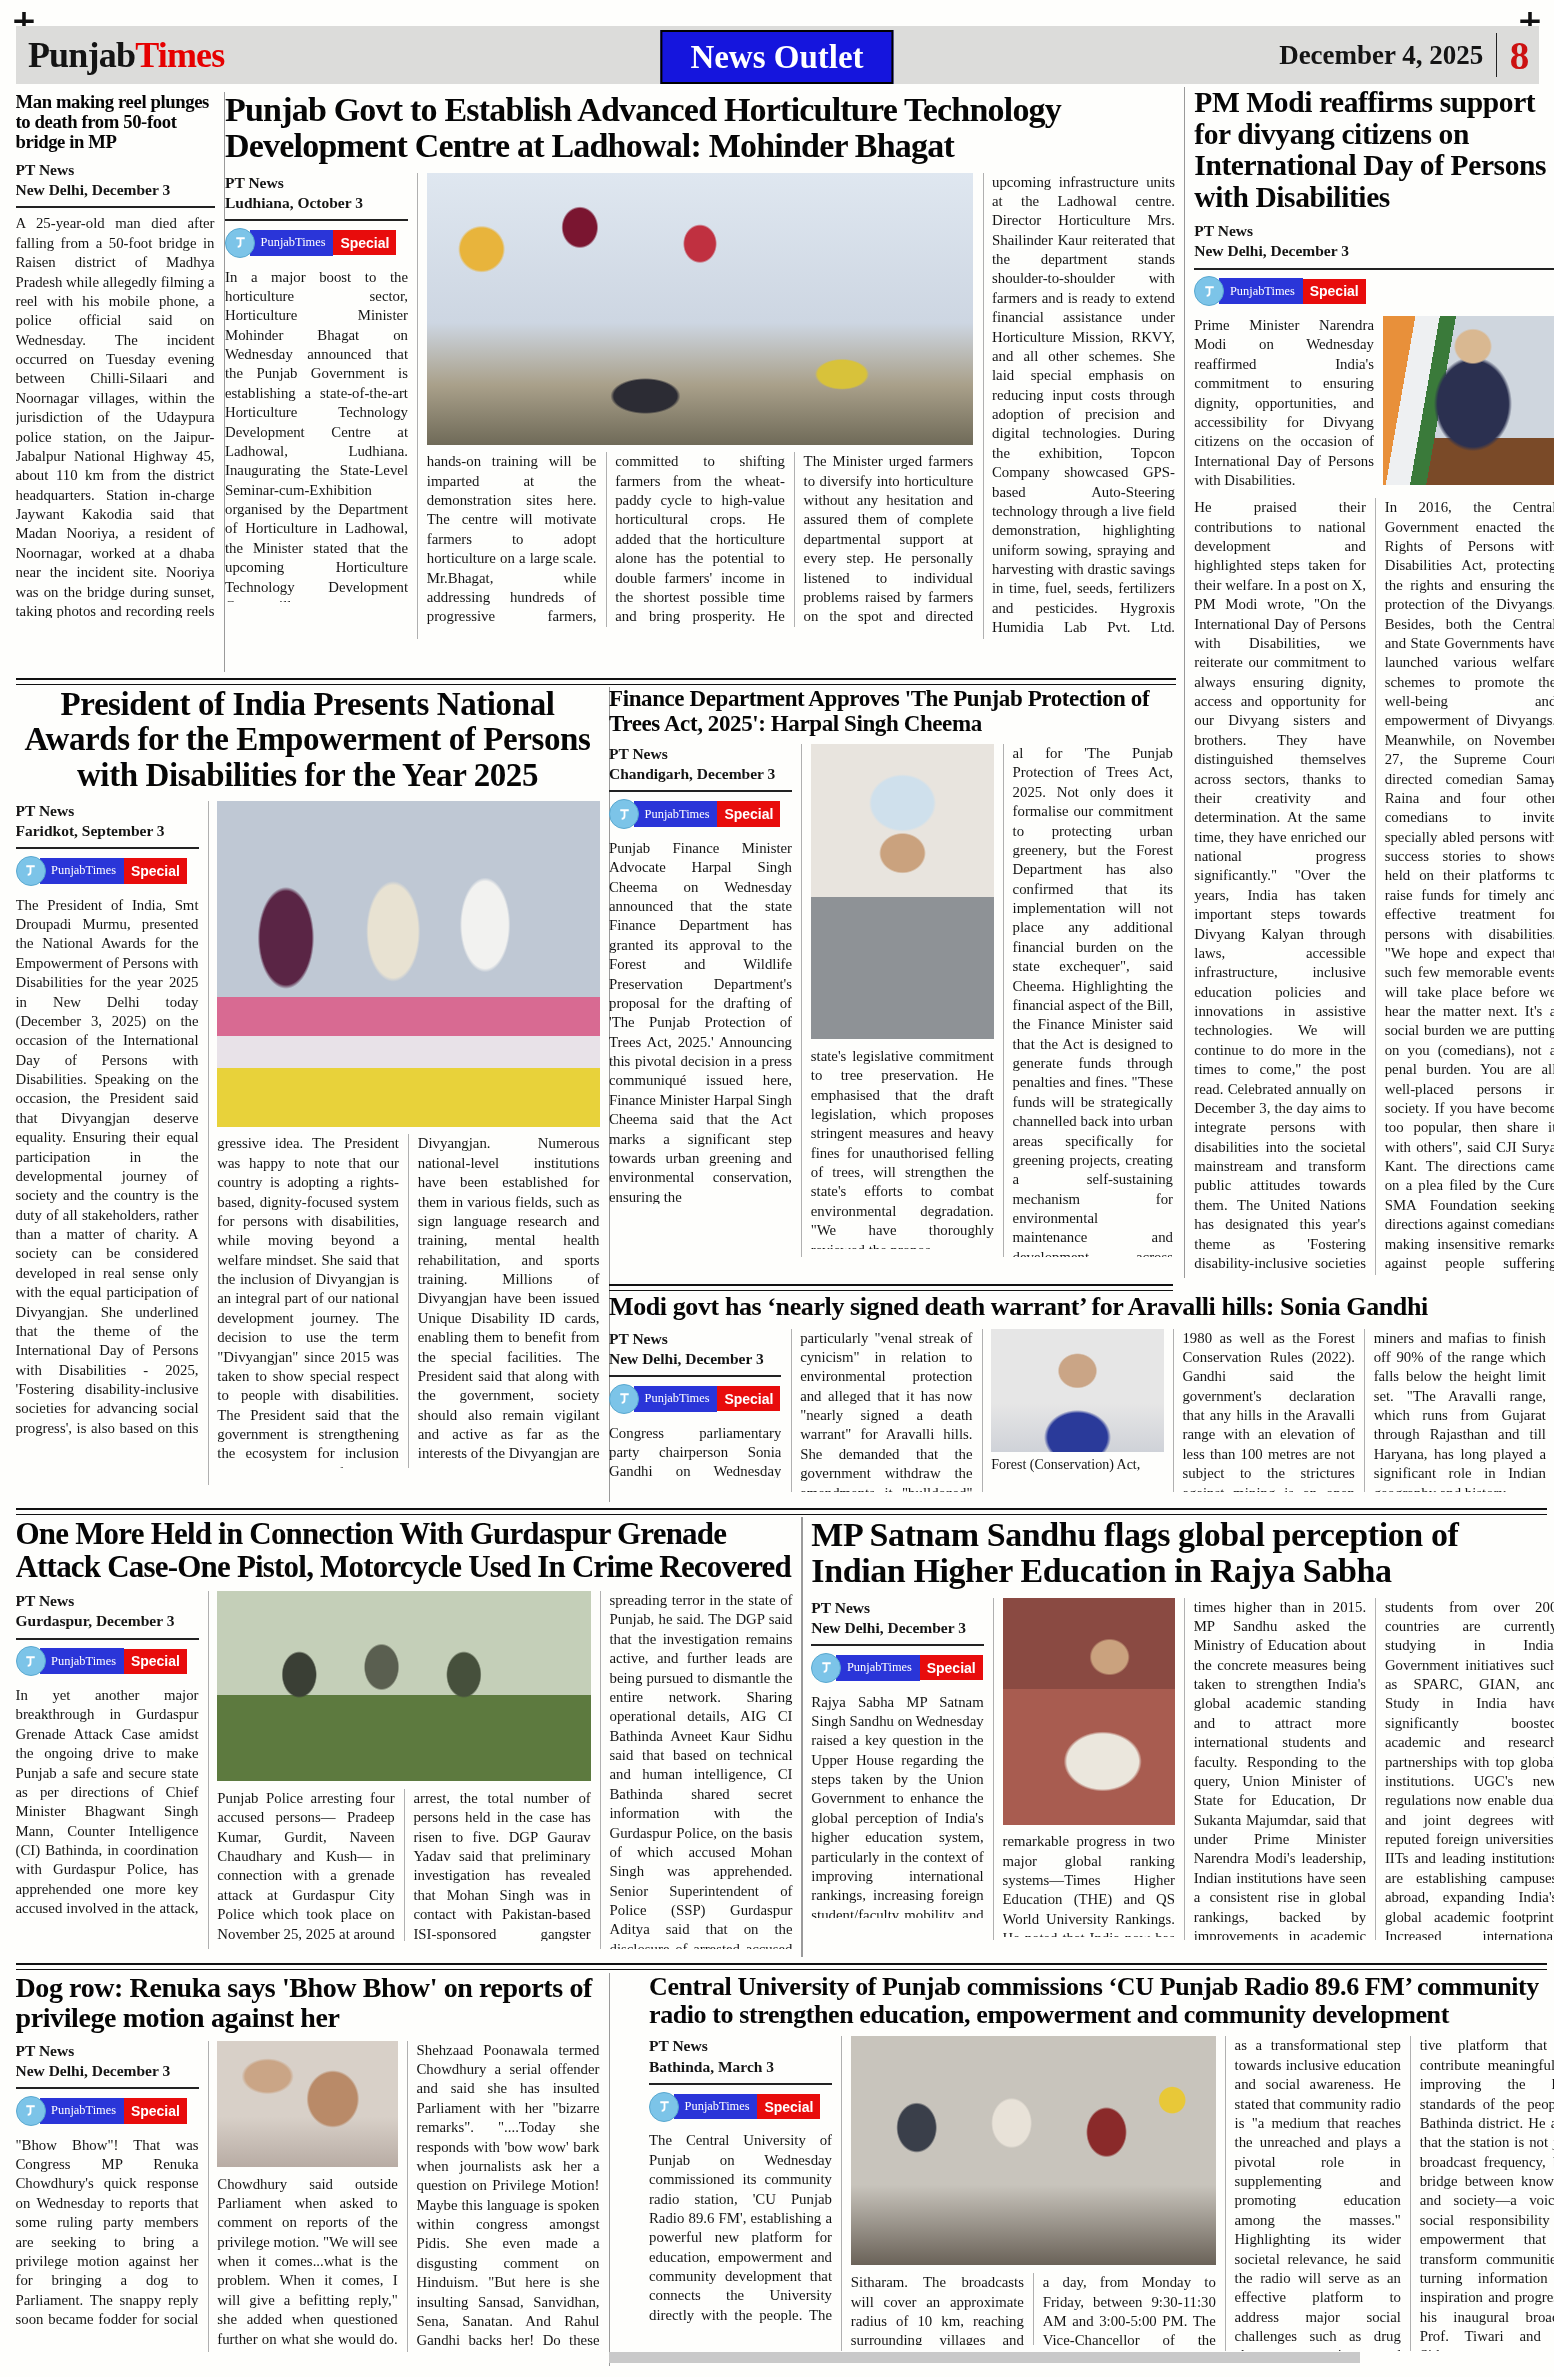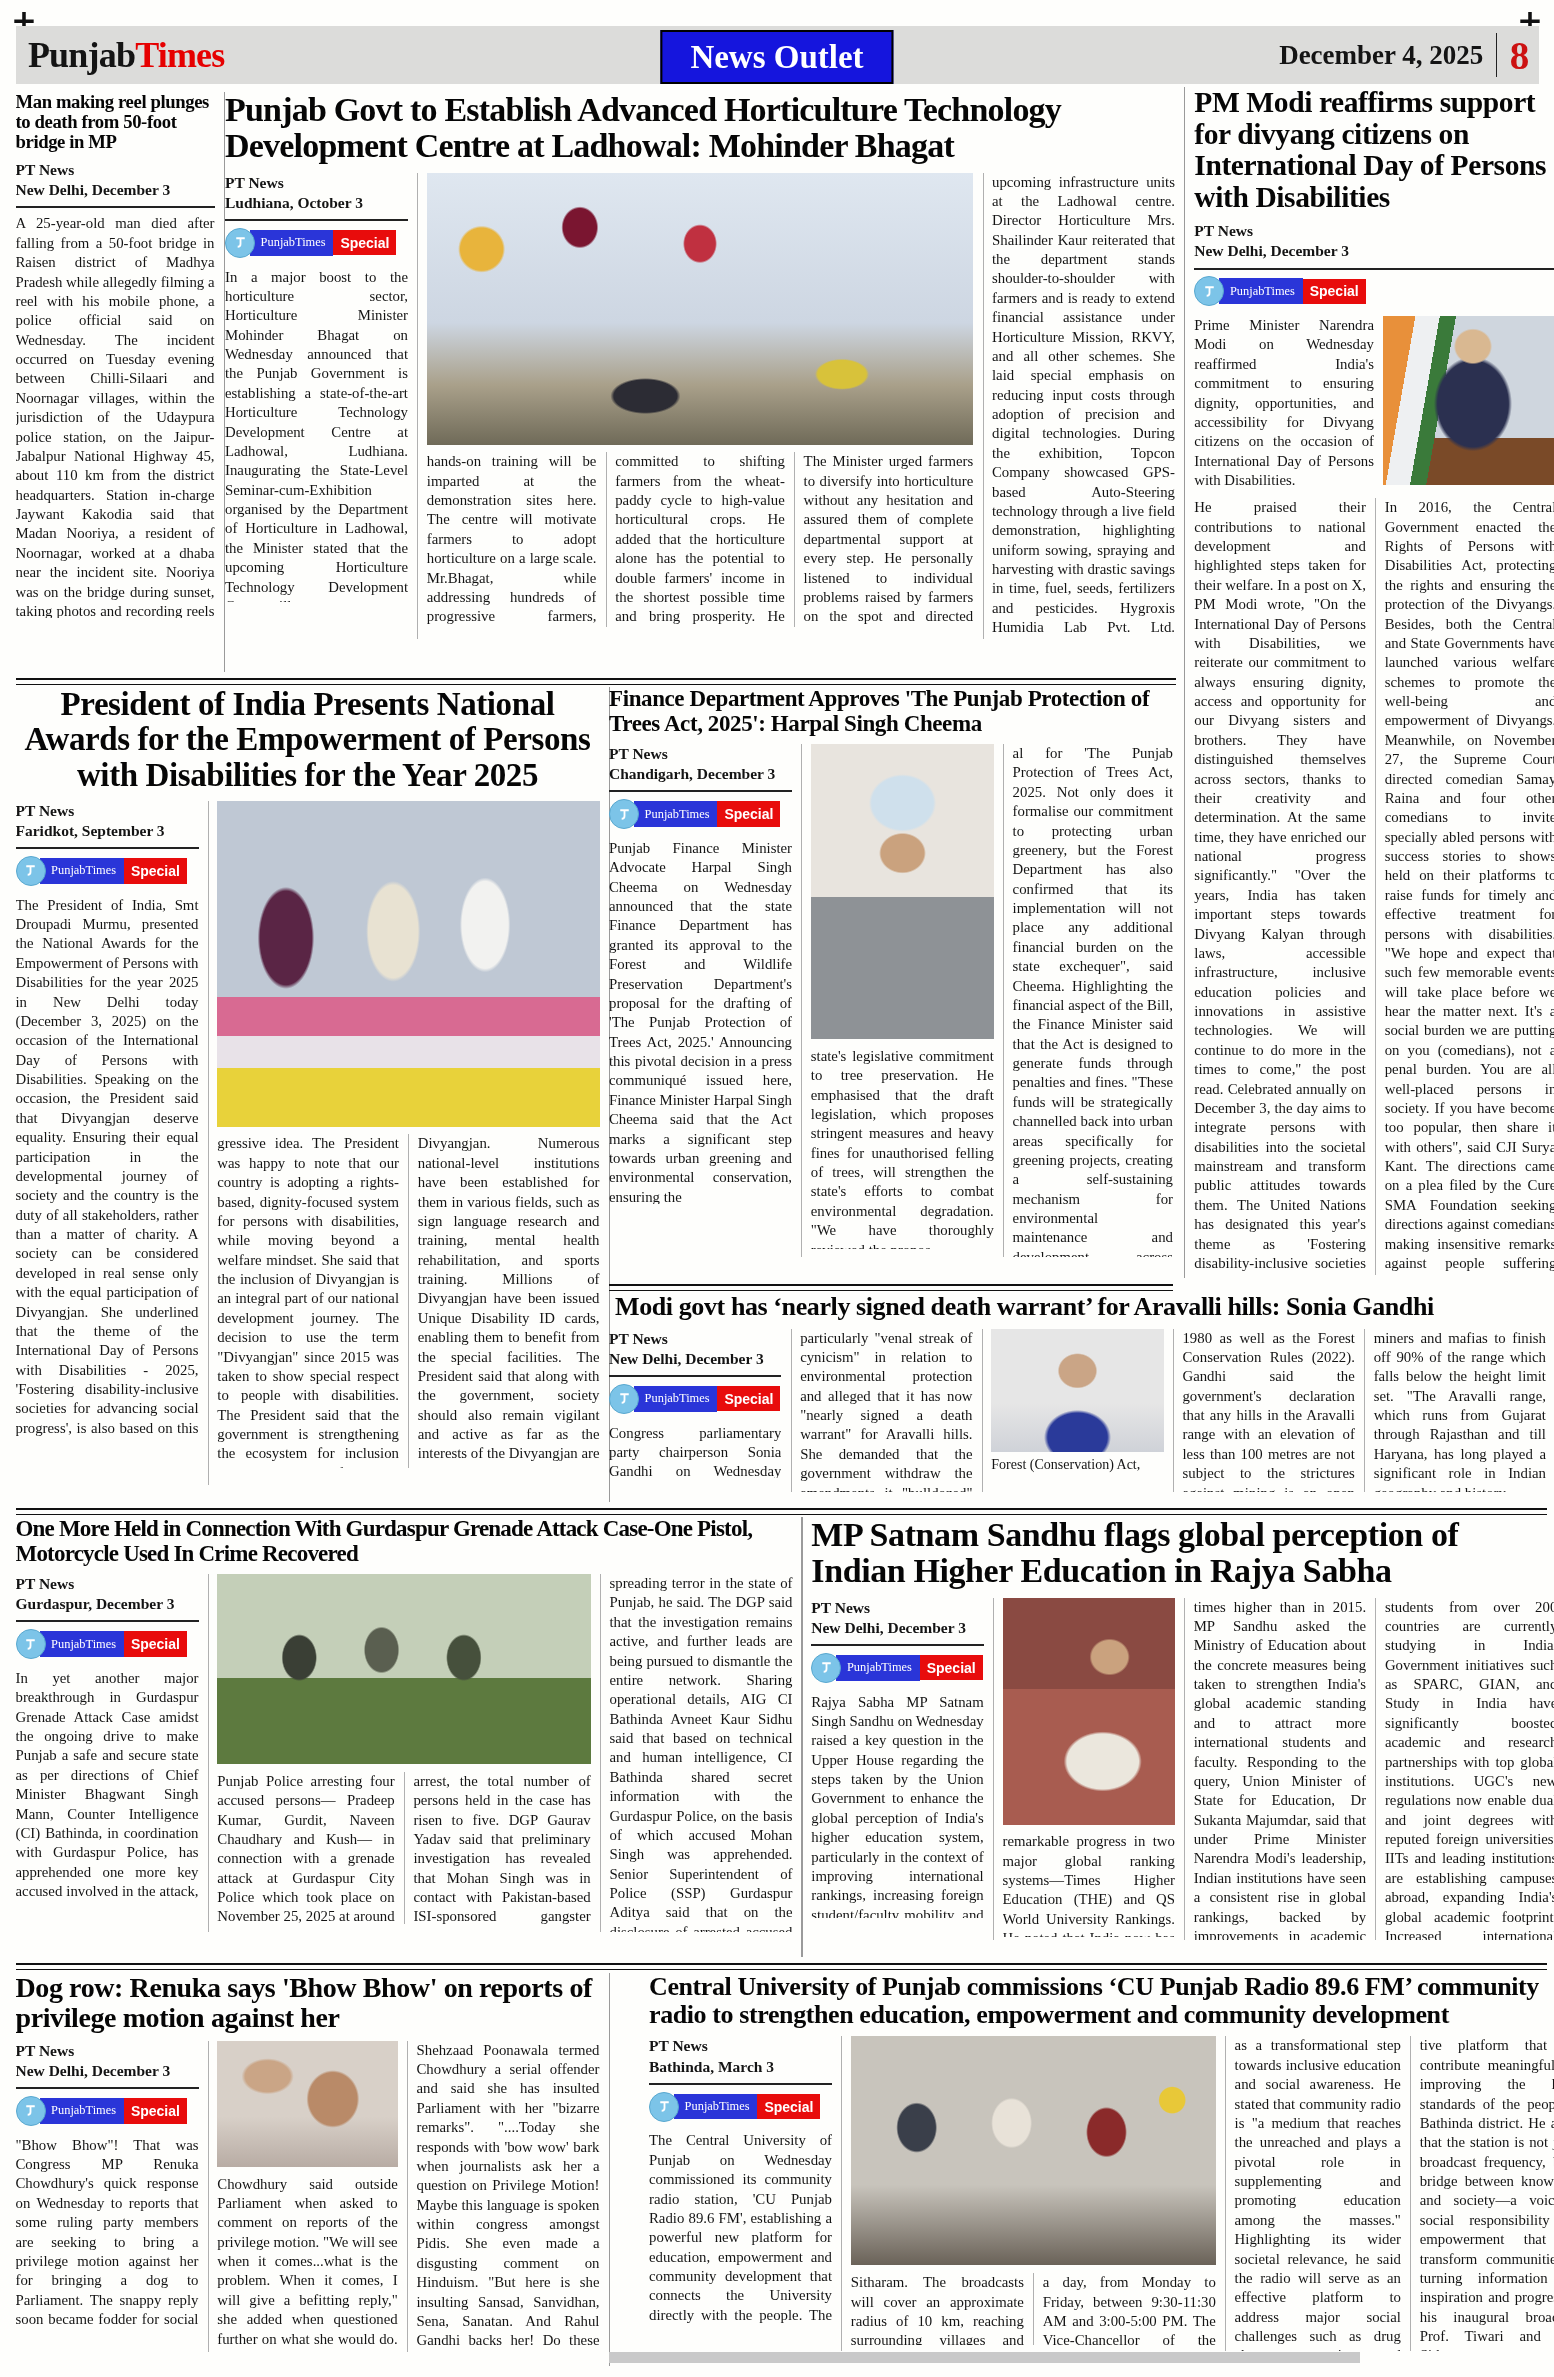--- a/index.html
+++ b/index.html
@@ -20,22 +20,22 @@
   
   .art{position:absolute;overflow:hidden;}
   .br{border-right:0.8px solid #9a9a9a;padding-right:9.3px;}
   .bl{border-left:0.8px solid #9a9a9a;padding-left:9.3px;}
   .hl{font-weight:bold;color:#060606;line-height:1.07;letter-spacing:-0.4px;margin:0 0 7.8px 0;}
   .h-reel{font-size:18.7px;}
   .h-horti{font-size:34px;letter-spacing:-0.8px;}
   .h-modi{font-size:29.5px;}
   .h-pres{font-size:33px;text-align:center;}
   .h-fin{font-size:23px;}
-  .h-sonia{font-size:26px;white-space:nowrap;padding-left:6px;}
-  .h-gur{font-size:23px;letter-spacing:-0.8px;}
+  .h-sonia{font-size:26px;white-space:nowrap;}
+  .h-gur{font-size:31px;letter-spacing:-0.8px;}
   .h-sandhu{font-size:34px;}
   .h-dog{font-size:28px;}
   .h-cu{font-size:26px;}
 
   .byline{font-weight:bold;font-size:15.5px;line-height:1.3;}
   .byline-rule{border-top:2.3px solid #222;margin:6.2px 0 6.2px 0;}
   .badge{display:flex;align-items:center;margin:3.1px 0 9.3px 0;height:31px;}
   .badge-circle{width:28px;height:28px;border-radius:50%;background:#7cc4e8;border:1.6px solid #59a8cf;flex:none;display:flex;align-items:center;justify-content:center;margin-right:-5.4px;position:relative;z-index:2;}
   .badge-brand{background:#2a35d8;color:#fff;font-size:12.4px;padding:5.4px 7.8px 5.4px 11px;font-family:"Liberation Serif",serif;white-space:nowrap;}
   .badge-label{background:#e80c0c;color:#fff;font-size:14px;font-weight:bold;padding:4.7px 7px;font-family:"Liberation Sans",sans-serif;white-space:nowrap;}

